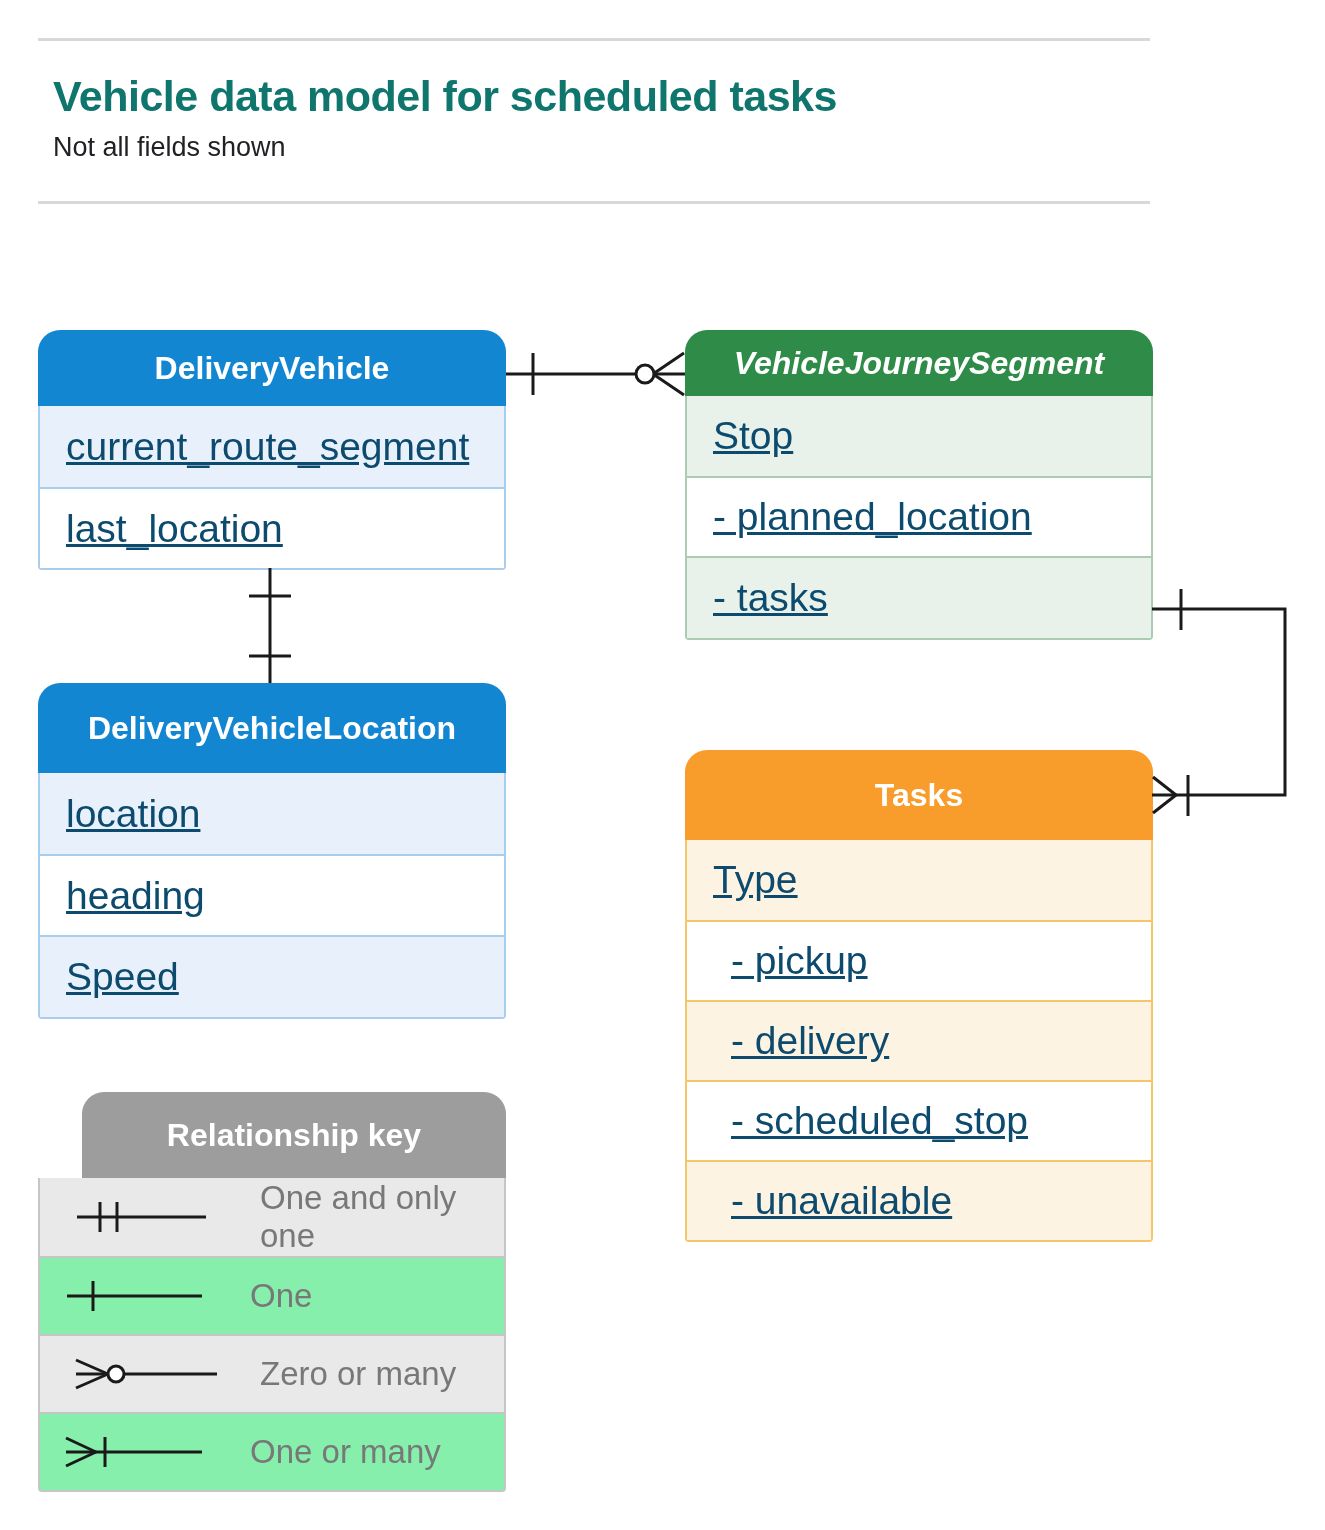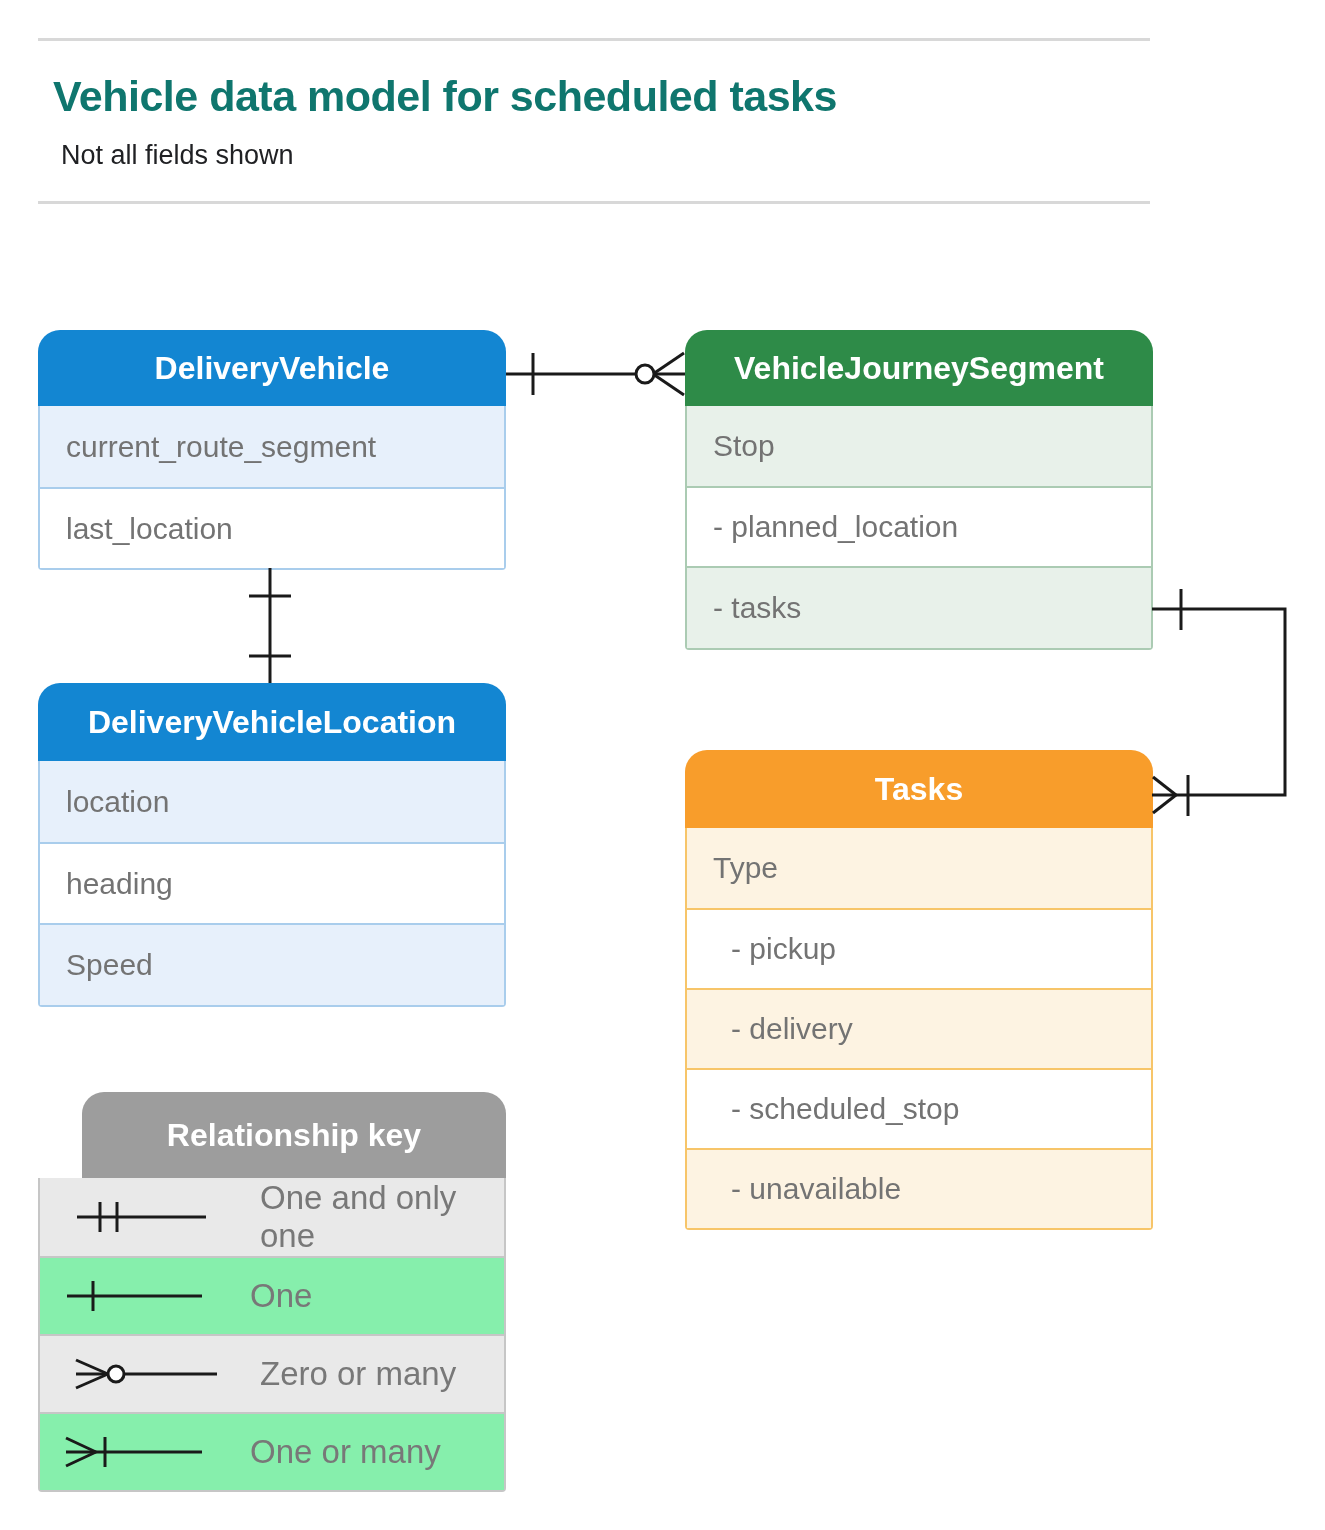--- a/index.html
+++ b/index.html
@@ -27,33 +27,33 @@
     margin: 0;
     font-size: 43px;
     font-weight: bold;
     color: #0f766e;
     letter-spacing: -0.5px;
   }
   .subtitle {
     position: absolute;
     left: 53px;
     top: 132px;
-    margin: 8px;
+    margin: 0;
     font-size: 27px;
     color: #202124;
   }
 
   
   .entity {
     position: absolute;
     width: 468px;
     box-sizing: border-box;
   }
   .entity__header {
-    height: 78px;
+    height: 90px;
     border-radius: 22px 22px 0 0;
     display: flex;
     align-items: center;
     justify-content: center;
     color: #ffffff;
     font-weight: bold;
     font-size: 32px;
     background: var(--accent);
   }
   .entity__body {
@@ -62,37 +62,38 @@
     border-radius: 0 0 4px 4px;
     background: #ffffff;
     box-sizing: border-box;
   }
   .entity__row {
     height: 81px;
     box-sizing: border-box;
     display: flex;
     align-items: center;
     padding-left: 26px;
-    font-size: 30px;
-    color: #737373;
+    font-size: 39px;
+    color: #0c4a6e;
     background: #ffffff;
+    text-decoration: underline;
   }
   .entity__row + .entity__row { border-top: 2px solid var(--border); }
   .entity__row.is-tint { background: var(--tint); }
   .entity__row.row--indent { padding-left: 44px; }
 
   .entity--blue   { --accent:#1386d2; --tint:#e7f0fb; --border:#a9cdec; }
   .entity--green  { --accent:#2e8b48; --tint:#e8f1ea; --border:#abcbb3; }
   .entity--orange { --accent:#f89d2b; --tint:#fdf3e2; --border:#f7c569; }
   .entity--gray   { --accent:#9d9d9d; --tint:#e9e9e9; --border:#c6c6c6; }
 
   .e-dv   { left: 38px;  top: 330px; }
   .e-dv   .entity__header { height: 76px; }
   .e-vjs  { left: 685px; top: 330px; }
-  .e-vjs  .entity__header { height: 76px; }
+  .e-vjs  .entity__header { height: 66px; font-style: italic; }
   .e-vjs  .entity__row { height: 80px; }
   .e-vjs  .entity__row:last-child { height: 82px; }
   .e-dvl  { left: 38px;  top: 683px; }
   .e-dvl  .entity__row:last-child { height: 82px; }
   .e-tasks{ left: 685px; top: 750px; }
   .e-tasks .entity__row { height: 80px; }
 
   
   .e-key  { left: 38px;  top: 1092px; }
   .e-key .entity__header { height: 86px; border-radius: 22px 22px 0 0; margin-left: 44px; }

